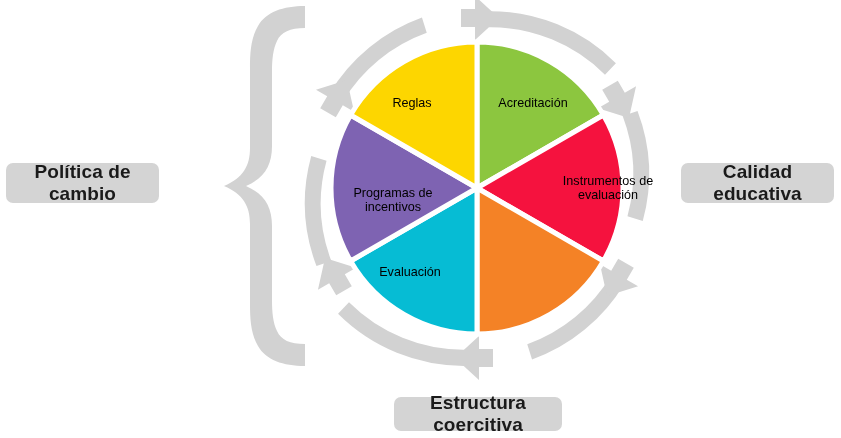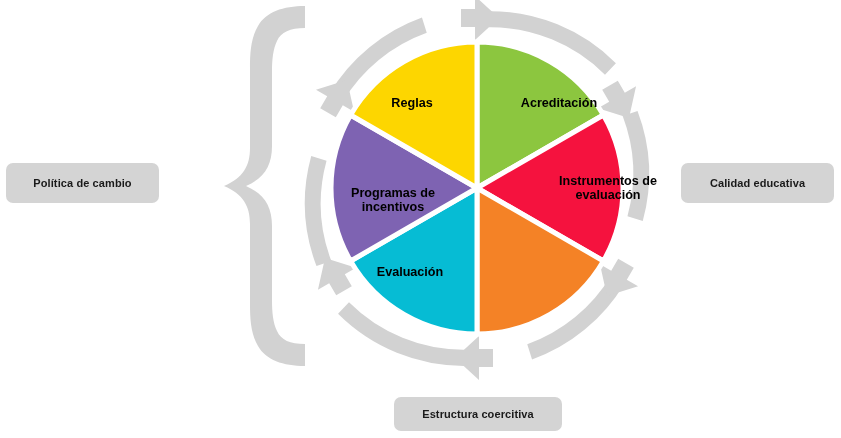--- a/index.html
+++ b/index.html
@@ -15,33 +15,33 @@
     position:absolute;left:0;top:0;width:841px;height:438px;
   }
   .label-box{
     position:absolute;
     background:#d4d4d4;
     border-radius:7px;
     display:flex;align-items:center;justify-content:center;
     text-align:center;
     color:#1a1a1a;
     font-weight:bold;
-    font-size:11px;
+    font-size:19px;
     letter-spacing:0.1px;
     box-sizing:border-box;
     padding:4px 10px;
   }
   #box-politica{ left:6px;  top:163px;  width:153px; height:40px; }
   #box-calidad { left:681px; top:163px; width:153px; height:40px;text-align:center; }
   #box-estructura{ left:394px; top:397px; width:168px; height:34px; }
 
   .wedge-label{
     position:absolute;
     color:#000000;
-    font-weight:bold;
+    font-weight:normal;
     font-size:12.6px;
     line-height:14px;
     text-align:center;
     white-space:pre-line;
     transform:translate(-50%,-50%);
     pointer-events:none;
   }
   svg{display:block;}
 </style>
 </head>
@@ -125,21 +125,21 @@
       <path d="M 477 188 L 603.44 261 A 146 146 0 0 1 477 334 Z" fill="#F48226" stroke="#ffffff" stroke-width="5" stroke-linejoin="round"></path>
 
       <path d="M 477 188 L 477 334 A 146 146 0 0 1 350.56 261 Z" fill="#06BCD4" stroke="#ffffff" stroke-width="5" stroke-linejoin="round"></path>
 
       <path d="M 477 188 L 350.56 261 A 146 146 0 0 1 350.56 115 Z" fill="#7E63B2" stroke="#ffffff" stroke-width="5" stroke-linejoin="round"></path>
 
       <path d="M 477 188 L 350.56 115 A 146 146 0 0 1 477 42 Z" fill="#FDD600" stroke="#ffffff" stroke-width="5" stroke-linejoin="round"></path>
     </g>
   </svg>
 
-  <div class="wedge-label" style="left:559px;top:103px;">Acreditación</div>
+  <div class="wedge-label" style="left:533px;top:103px;">Acreditación</div>
 
   <div class="wedge-label" style="left:560px;top:188px;margin-left:48px;">Instrumentos de
 evaluación</div>
 
 
   <div class="wedge-label" style="left:410px;top:272px;">Evaluación</div>
 
   <div class="wedge-label" style="left:393px;top:200px;">Programas de
 incentivos</div>
 

